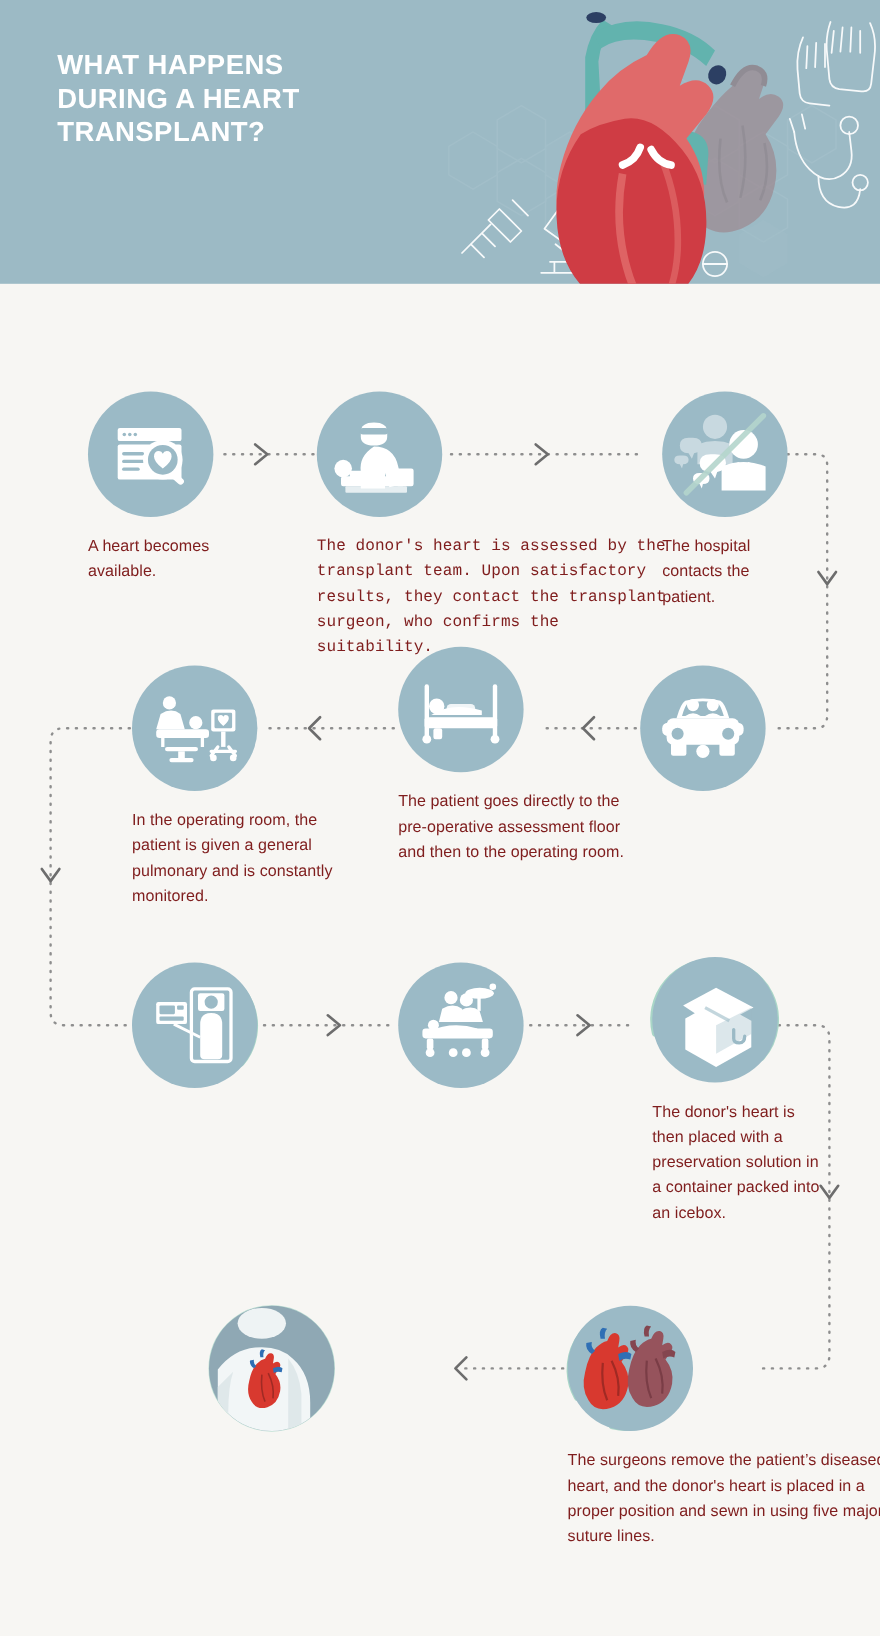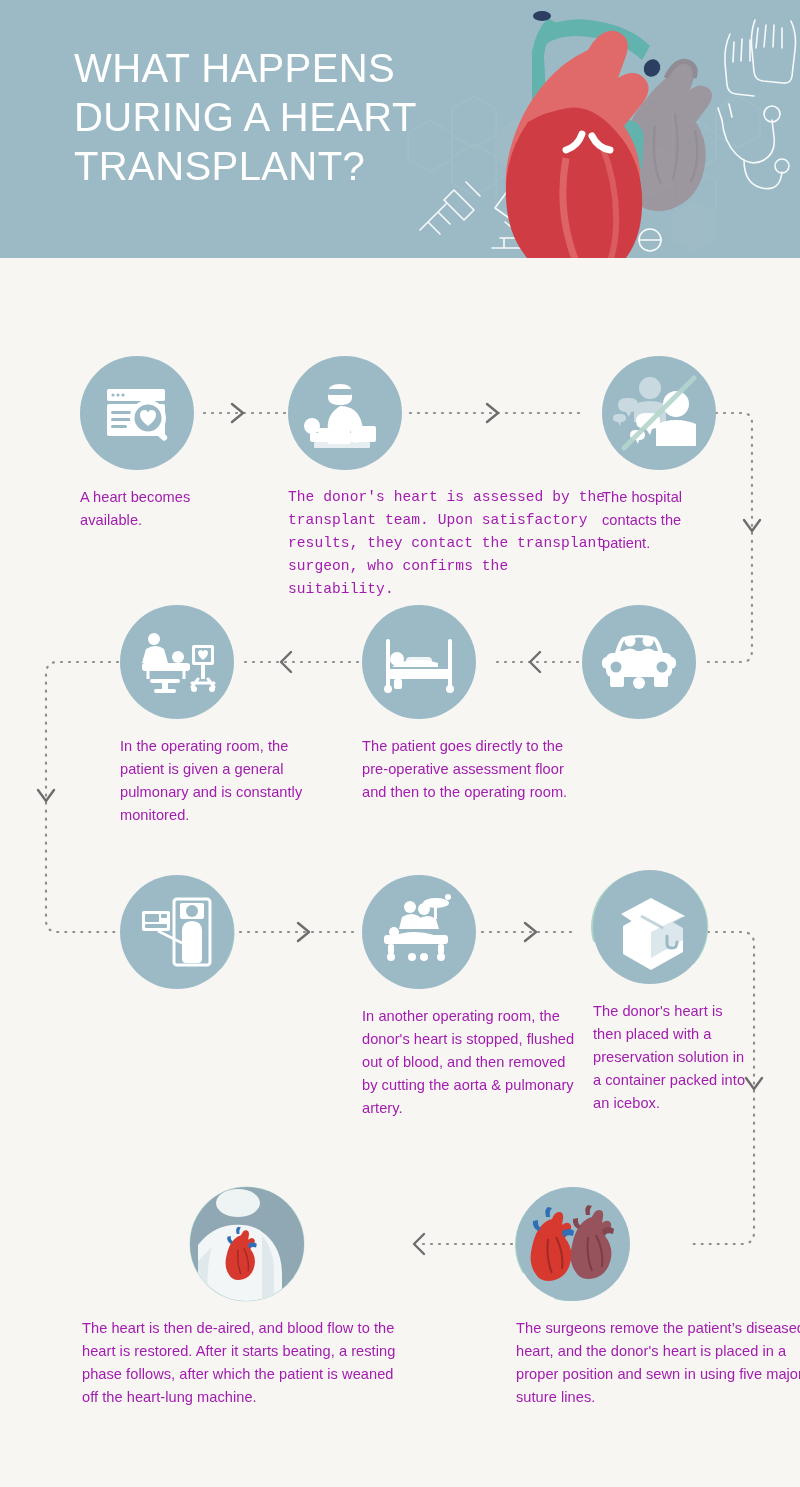--- a/index.html
+++ b/index.html
@@ -27,27 +27,26 @@
     background: #9cbac5;
     overflow: hidden;
   }
   .hex-deco { position: absolute; inset: 0; opacity: .35; }
   .header-title {
     position: absolute;
     left: 52px;
     top: 44px;
     width: 400px;
     color: #ffffff;
-    font-size: 40px;
-    font-weight: normal;
+    font-size: 25px;
+    font-weight: bold;
     line-height: 1.22;
     letter-spacing: 0.4px;
     text-transform: uppercase;
     white-space: pre-line;
-    margin-left: 22px;
   }
   .header-art {
     position: absolute;
     right: 0; top: 0;
     width: 400px; height: 330px;
   }
 
   
   .connectors {
     position: absolute;
@@ -67,21 +66,21 @@
     position: absolute;
     left: 0; top: 0;
     width: 114px; height: 114px;
     border-radius: 50%;
     background: #9bbac6;
     overflow: hidden;
   }
   .circle svg { display: block; }
   .step-text {
     margin-top: 16px;
-    color: #a21caf;
+    color: #7f1d1d;
     font-size: 14.6px;
     line-height: 1.58;
     letter-spacing: 0.05px;
   }
 </style>
 </head>
 <body>
 
 <div class="page">
 
@@ -314,21 +313,21 @@
             <circle cx="48" cy="36" r="5.5"></circle>
               <path d="M41 46 q7 -5 14 0 z"></path>
             <circle cx="66" cy="36" r="5.5"></circle>
               <path d="M59 46 q7 -5 14 0 z"></path>
           </g>
         </svg>
       </div>
     </div>
   </div>
 
-  <div class="step" style="left:362px; top:605px; width:210px;">
+  <div class="step" style="left:362px; top:588px; width:210px;">
     <div class="circle-wrap">
       <svg class="arc-svg" viewBox="0 0 124 124">
         <path d="M14 44 A52 52 0 0 1 110 44" fill="none" stroke="#a9d6c7" stroke-width="7" stroke-linecap="round"></path>
       </svg>
       <div class="circle">
         <svg width="114" height="114" viewBox="0 0 114 114">
           <g fill="#ffffff">
             <rect x="24" y="34" width="4" height="48" rx="2"></rect>
             <rect x="86" y="34" width="4" height="48" rx="2"></rect>
             <circle cx="26" cy="84" r="4"></circle>
@@ -421,21 +420,20 @@
               <circle cx="79" cy="82" r="4"></circle>
             <circle cx="50" cy="82" r="4"></circle>
               <circle cx="62" cy="82" r="4"></circle>
             <ellipse cx="74" cy="28" rx="13" ry="5"></ellipse>
             <rect x="72" y="30" width="3" height="14"></rect>
             <circle cx="86" cy="22" r="3"></circle>
           </g>
         </svg>
       </div>
     </div>
-    <div class="step-text" style="width:214px;">In another operating room, the donor's heart is stopped, flushed out of blood, and then removed by cutting the aorta &amp; pulmonary artery.</div>
   </div>
 
   <div class="step" style="left:582px; top:870px; width:160px;margin-left:11px;">
     <div class="circle-wrap">
       <svg class="arc-svg" viewBox="0 0 124 124">
         <path d="M8 74 A52 52 0 0 1 62 10 A52 52 0 0 1 104 96" fill="none" stroke="#a9d6c7" stroke-width="7" stroke-linecap="round"></path>
       </svg>
       <div class="circle">
         <svg width="114" height="114" viewBox="0 0 114 114">
           <g fill="#ffffff">
@@ -496,20 +494,19 @@
           <g transform="translate(38,44) scale(0.72)">
             <path d="M18 6 q3 -8 8 -7 q4 1 3 7 l-1 6 q5 -4 8 -1 q3 3 -1 8 l-4 6 q8 10 6 22 q-3 16 -16 20 q-14 4 -20 -7 q-7 -11 -3 -26 q3 -15 10 -22 q5 -5 10 -6 z" fill="#d8392f"></path>
             <path d="M12 4 q-2 -8 2 -10 l4 1 q-3 3 -2 9 z" fill="#2f6fb5"></path>
             <path d="M4 18 q-6 -4 -5 -10 l5 -1 q-1 5 3 8 z" fill="#2f6fb5"></path>
             <path d="M28 18 q8 -4 12 0 l-1 5 q-5 -2 -10 1 z" fill="#2f6fb5"></path>
             <path d="M14 26 q-2 20 4 34 M22 24 q8 16 6 32" fill="none" stroke="#a02a24" stroke-width="2"></path>
           </g>
         </svg>
       </div>
     </div>
-    <div class="step-text" style="width:320px; margin-left:-108px;">The heart is then de-aired, and blood flow to the heart is restored. After it starts beating, a resting phase follows, after which the patient is weaned off the heart-lung machine.</div>
   </div>
 
   <div class="header-title">What happens
 during a heart
 transplant?</div>
 
 </div>
 
 </body></html>

